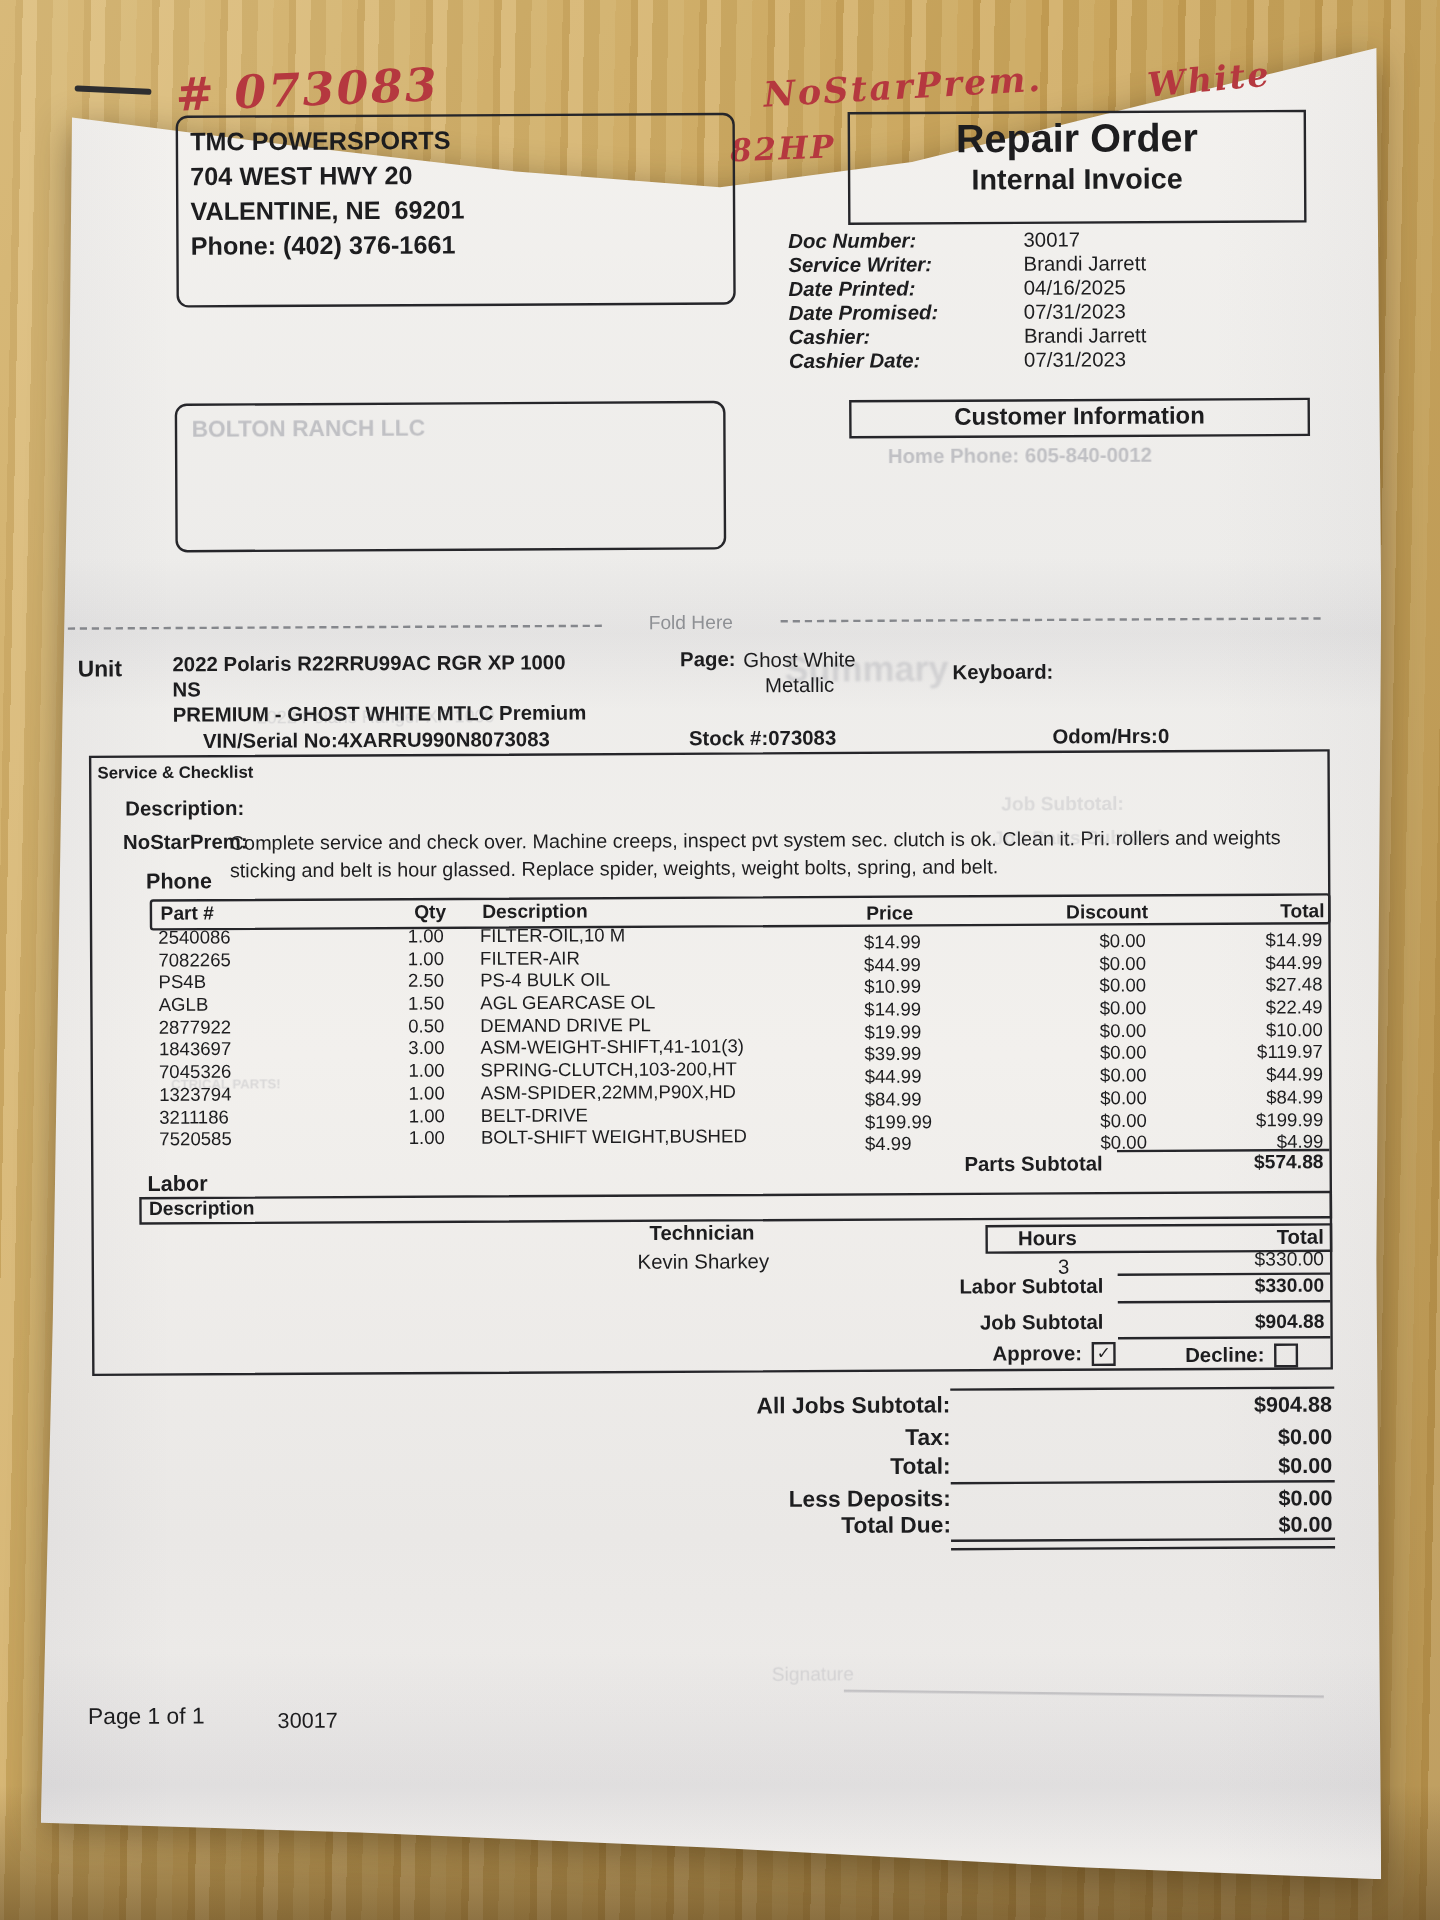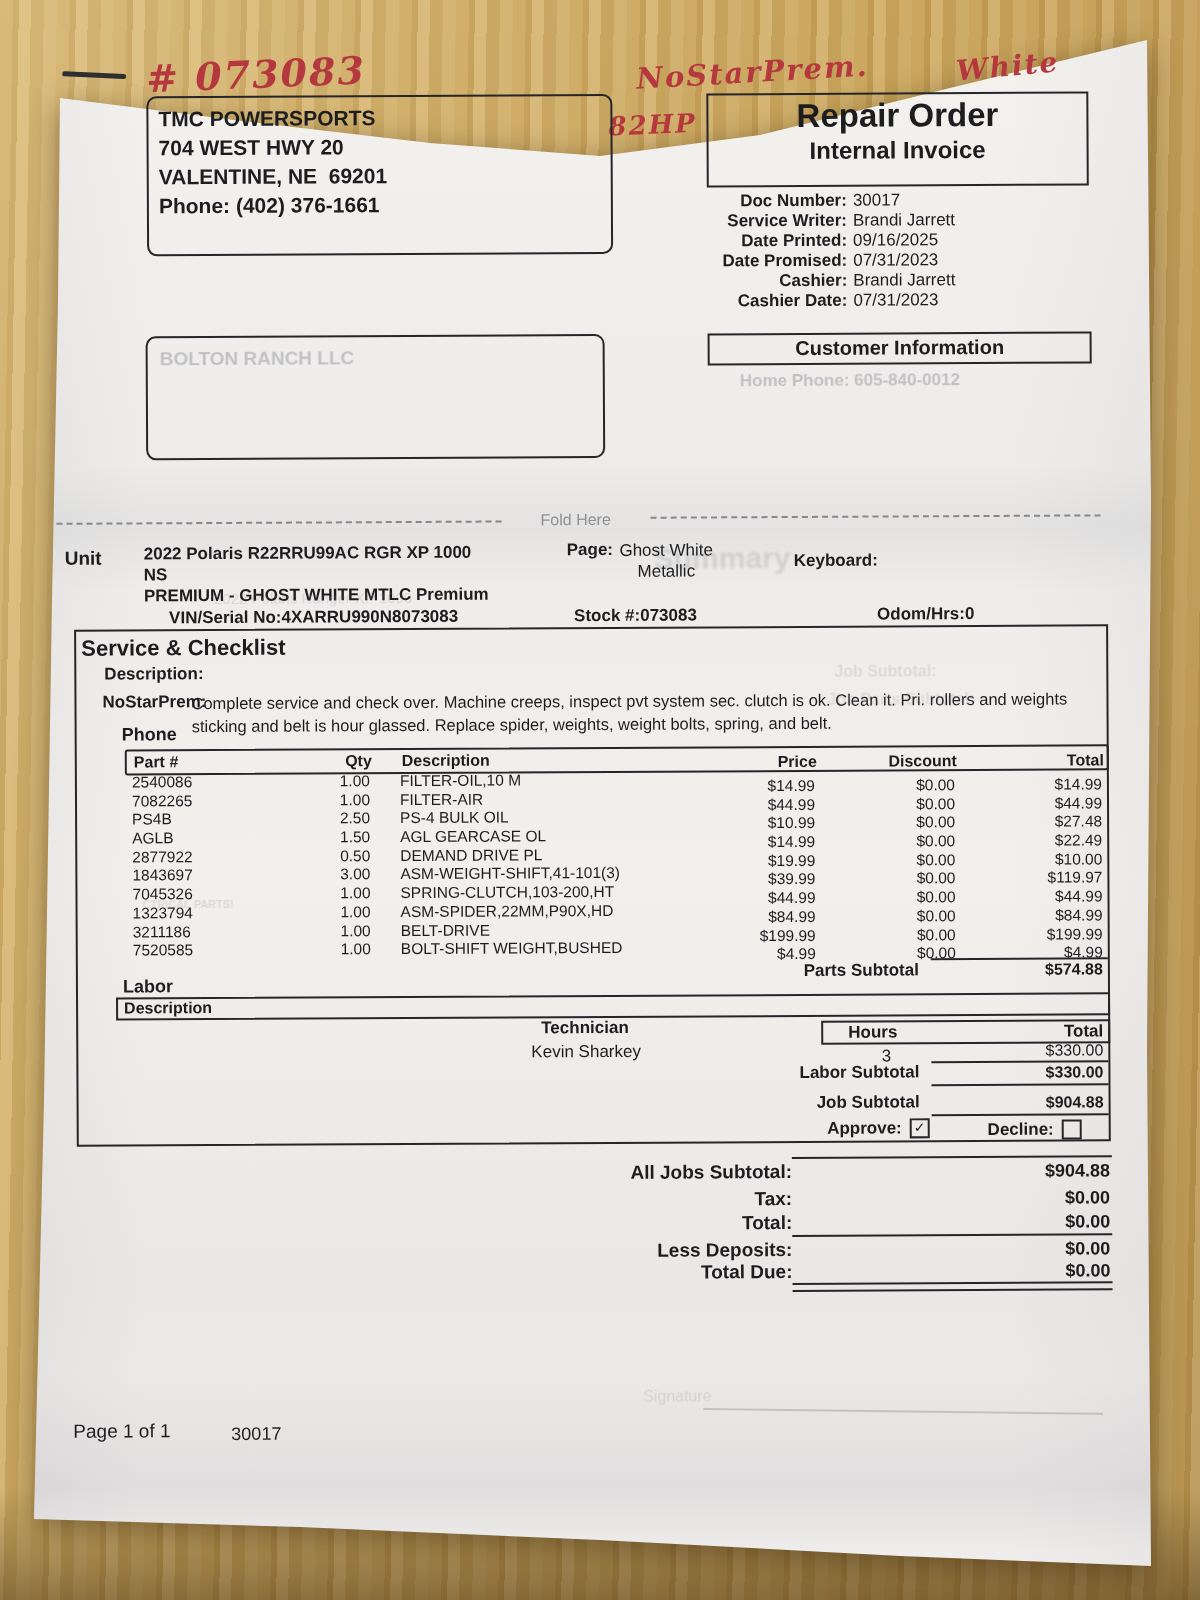--- a/index.html
+++ b/index.html
@@ -25,29 +25,29 @@
   .box{border:2px solid #26262a;}
   .rbox{border:2px solid #26262a;border-radius:10px;}
   .faint{color:rgba(122,126,138,.40);filter:blur(.5px);}
   .dash{height:0;border-top:2px dashed #85878c;}
   .r{text-align:right;}
   .c{text-align:center;}
   .line{height:0;border-top:2px solid #26262a;}
   .pre{white-space:pre-wrap;}
   
   .docrow{display:flex;height:20px;font-size:17px;}
-  .docrow .lab{width:190px;text-align:right;font-weight:bold;}
+  .docrow .lab{width:190px;font-weight:bold;font-style:italic;}
   .docrow .val{padding-left:6px;}
   
   .prow{position:relative;height:18.7px;font-size:15.5px;}
   .prow span{position:absolute;top:0;}
   .c-part{left:7px;width:180px;}
   .c-qty{left:175px;width:70px;text-align:right;}
   .c-desc{left:275px;width:330px;}
-  .c-price{left:595px;width:95px;text-align:right;transform:translateY(7px);}
+  .c-price{left:595px;width:95px;transform:translateY(7px);}
   .c-disc{left:735px;width:95px;text-align:right;transform:translateY(7px);}
   .c-total{left:875px;width:102px;text-align:right;transform:translateY(7px);}
   .chk{width:16px;height:16px;border:2px solid #26262a;font-size:14px;line-height:15px;text-align:center;}
   .dline{height:5px;border-top:2px solid #26262a;border-bottom:2px solid #26262a;}
 </style>
 </head>
 <body>
 
 <div class="canvas">
   <div class="paper-wrap">
@@ -82,21 +82,21 @@
           <span class="val">30017</span>
         </div>
 
         <div class="docrow">
           <span class="lab">Service Writer:</span>
           <span class="val">Brandi Jarrett</span>
         </div>
 
         <div class="docrow">
           <span class="lab">Date Printed:</span>
-          <span class="val">09/16/2025</span>
+          <span class="val">04/16/2025</span>
         </div>
 
         <div class="docrow">
           <span class="lab">Date Promised:</span>
           <span class="val">07/31/2023</span>
         </div>
 
         <div class="docrow">
           <span class="lab">Cashier:</span>
           <span class="val">Brandi Jarrett</span>
@@ -141,21 +141,21 @@
       <span class="b">VIN/Serial No:</span><span class="b">4XARRU990N8073083</span>
     </div>
     <div class="abs" style="left:575px;top:606px;font-size:17px;">
       <span class="b">Stock #:</span><span class="b">073083</span>
     </div>
     <div class="abs" style="left:878px;top:606px;font-size:17px;">
       <span class="b">Odom/Hrs:</span><span class="b">0</span>
     </div>
 
     <div class="abs box" style="left:75px;top:627px;width:1030px;height:513px;"></div>
-    <div class="abs b" style="left:82px;top:633px;font-size:22px;">Service &amp; Checklist</div>
+    <div class="abs b" style="left:82px;top:633px;font-size:14px;">Service &amp; Checklist</div>
     <div class="abs b" style="left:105px;top:662px;font-size:17px;">Description:</div>
     <div class="abs b" style="left:103px;top:690px;font-size:17px;">NoStarPrem:</div>
     <div class="abs" style="left:192px;top:690px;width:905px;font-size:16.5px;line-height:23px;">Complete service and check over. Machine creeps, inspect pvt system sec. clutch is ok. Clean it. Pri. rollers and weights sticking and belt is hour glassed. Replace spider, weights, weight bolts, spring, and belt.</div>
 
     <div class="abs faint b" style="left:835px;top:664px;font-size:16px;opacity:.45;">Job Subtotal:</div>
     <div class="abs faint b" style="left:828px;top:692px;font-size:16px;opacity:.4;">Job Parts Subtotal:</div>
     <div class="abs faint b" style="left:142px;top:896px;font-size:11px;opacity:.5;">CTRICAL PARTS!</div>
 
     <div class="abs b" style="left:122px;top:722px;font-size:18px;">Phone</div>
 

